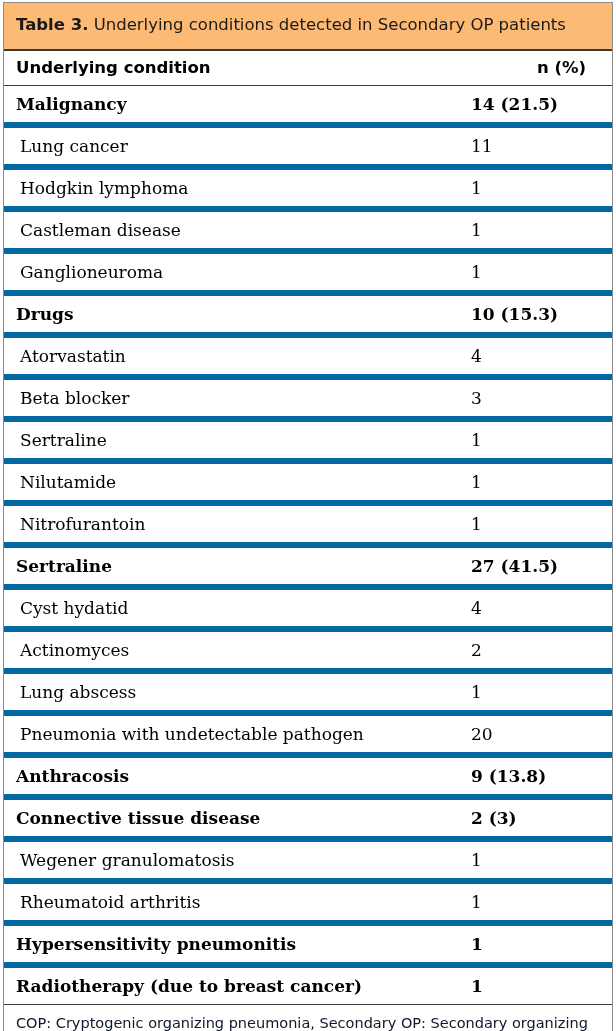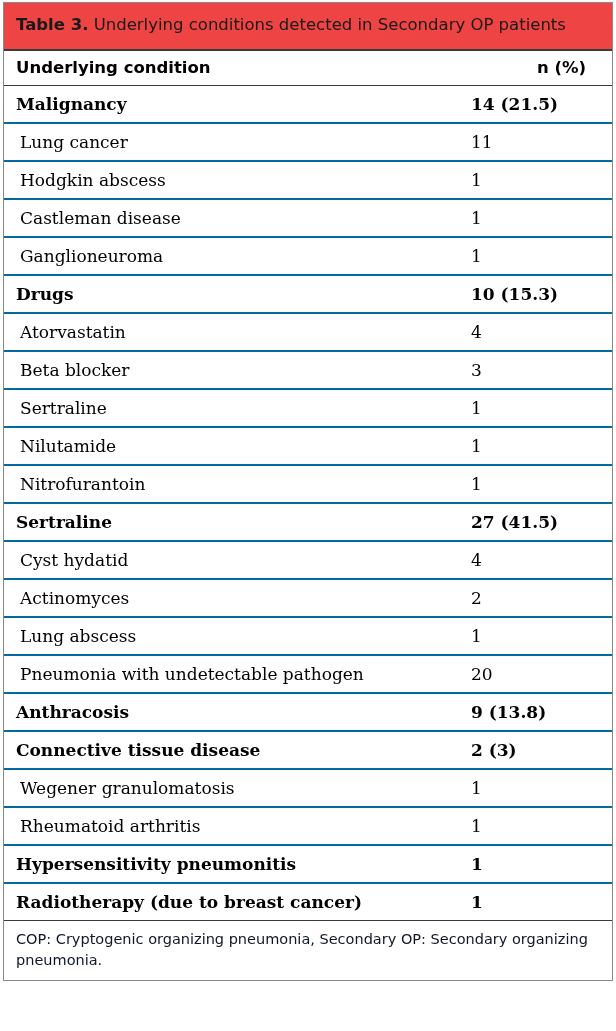--- a/index.html
+++ b/index.html
@@ -14,21 +14,21 @@
     overflow: hidden;
   }
   .table-wrap {
     width: 610px;
     margin: 2px 3px;
     border: 1px solid #8a8a8a;
     box-sizing: border-box;
     background: #ffffff;
   }
   .caption {
-    background: #ef4444;
+    background: #fdba74;
     color: #1a1a1a;
     font-family: "DejaVu Sans", sans-serif;
     font-size: 16.5px;
     line-height: 1.45;
     padding: 10px 12px 12px 12px;
     border-bottom: 2px solid #3a3a3a;
   }
   .caption .cap-label {
     font-weight: bold;
   }
@@ -49,21 +49,21 @@
     text-align: left;
   }
   thead th.col-n {
     text-align: right;
     padding-right: 26px;
   }
   tbody td {
     font-family: "DejaVu Serif", serif;
     font-size: 17px;
     padding: 8px 12px 8px 12px;
-    border-bottom: 2px solid #0369a1;
+    border-bottom: 6px solid #0369a1;
     vertical-align: baseline;
   }
   tbody tr:last-child td {
     border-bottom: 1.5px solid #3a3a3a;
   }
   td.col-cond {
     text-align: left;
   }
   td.col-n {
     text-align: left;
@@ -103,21 +103,21 @@
     <tbody id="table-body">
         <tr class="group">
           <td class="col-cond">Malignancy</td>
           <td class="col-n">14 (21.5)</td>
         </tr>
         <tr class="sub">
           <td class="col-cond">Lung cancer</td>
           <td class="col-n">11</td>
         </tr>
         <tr class="sub">
-          <td class="col-cond">Hodgkin abscess</td>
+          <td class="col-cond">Hodgkin lymphoma</td>
           <td class="col-n">1</td>
         </tr>
         <tr class="sub">
           <td class="col-cond">Castleman disease</td>
           <td class="col-n">1</td>
         </tr>
         <tr class="sub">
           <td class="col-cond">Ganglioneuroma</td>
           <td class="col-n">1</td>
         </tr>

